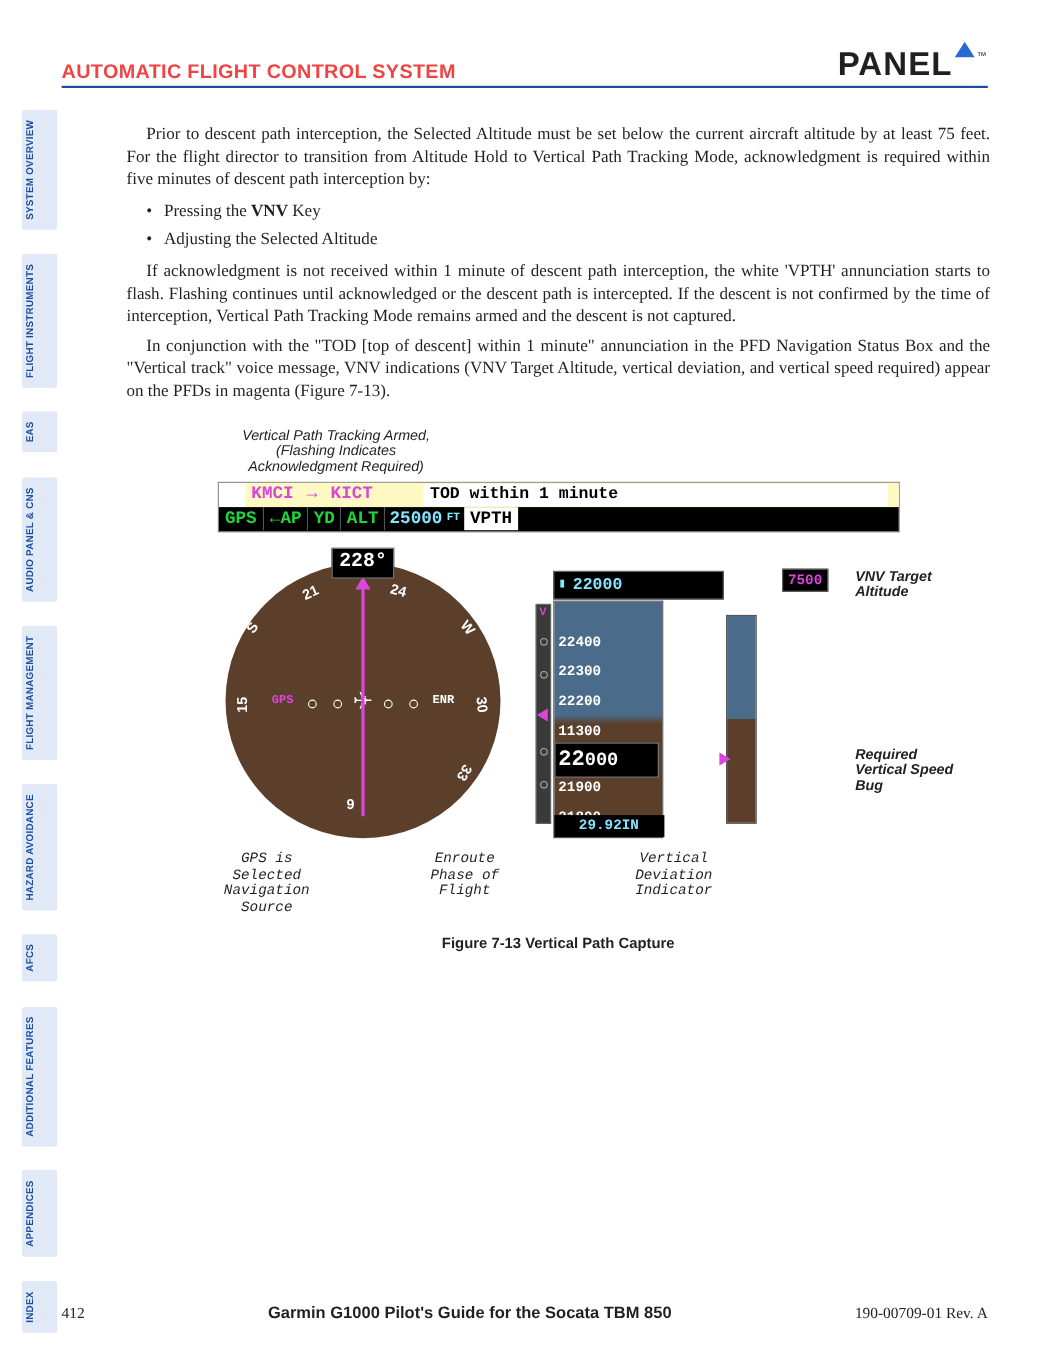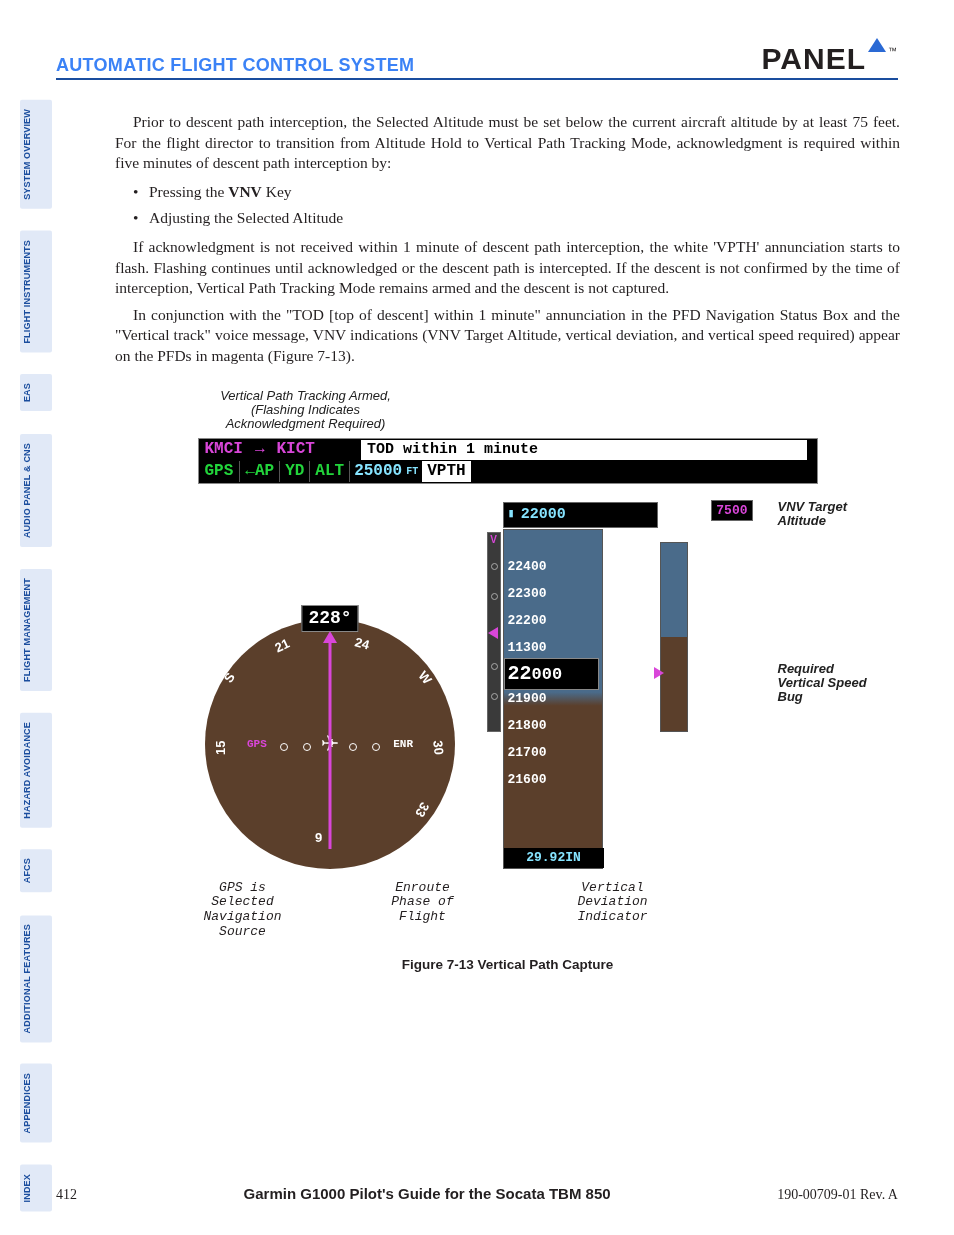--- a/index.html
+++ b/index.html
@@ -18,21 +18,21 @@
     right: 56px;
     display: flex;
     justify-content: space-between;
     align-items: flex-end;
     border-bottom: 2px solid #1a4d9e;
     padding-bottom: 2px;
   }
   .section-title {
     font-family: Arial, Helvetica, sans-serif;
     font-weight: 800;
-    color: #3b82f6;
+    color: #ef4444;
     font-size: 18px;
     letter-spacing: 0.3px;
   }
   .logo {
     font-family: Arial, Helvetica, sans-serif;
     font-weight: 700;
     font-size: 30px;
     letter-spacing: 1px;
     color: #231f20;
     display: flex;
@@ -91,21 +91,21 @@
   .callouts-top { display: flex; font-family: Arial, sans-serif; font-style: italic; font-size: 13px; text-align: center; line-height: 1.1; color:#222; }
   .ct1 { width: 260px; margin-left: 148px; }
   .ct2 { width: 200px; margin-left: 8px;}
   .pfd-bar {
     margin-top: 6px;
     border: 1px solid #888;
     font-family: 'Courier New', monospace;
     font-weight: 700;
   }
   .bar-row { display: flex; height: 22px; align-items: center; }
-  .r1 { background: #000000; }
+  .r1 { background: #fef9c3; margin-left: 24px; }
   .r1 .route { color: #d946d9; padding: 0 6px; font-size: 16px; }
   .r1 .arrow { color: #d946d9; }
   .r1 .spacer { flex: 0 0 40px; }
   .r1 .tod { background: #fff; color: #000; flex: 1; padding: 0 6px; font-size: 15px; }
   .r1 .pad { background: #000; width: 10px;}
   .r2 { background: #000; }
   .gps { color: #22d43b; padding: 0 6px; font-size: 16px; }
   .ap { color: #22d43b; border-left:1px solid #555; border-right:1px solid #555; padding: 0 5px; font-size: 16px;}
   .yd { color: #22d43b; padding: 0 5px; border-right:1px solid #555; font-size: 16px;}
   .alt { color: #22d43b; padding: 0 5px; border-right:1px solid #555; font-size:16px;}
@@ -118,21 +118,21 @@
   .heading-box { position:absolute; top:-4px; left:50%; transform:translateX(-50%); background:#000; color:#fff; font-family:'Courier New',monospace; font-weight:700; font-size:18px; padding:1px 6px; border:1px solid #888; z-index:5;}
   .hsi { width:250px; height:250px; border-radius:50%; background:#5b3f2b; position:relative; margin:10px auto 0; overflow:hidden;}
   .plane { position:absolute; top:50%; left:50%; transform:translate(-50%,-50%); color:#fff; font-size:22px;}
   .hsi-label { position:absolute; color:#d946d9; font-family:'Courier New',monospace; font-size:11px; font-weight:700;}
   .hsi-gps { top:118px; left:42px;}
   .hsi-enr { top:118px; right:42px; color:#fff;}
   .compass-num { position:absolute; color:#fff; font-family:Arial; font-size:13px; font-weight:700;}
   .tape-wrap { width:155px; position:relative; margin-left:20px;}
   .alt-sel { background:#000; color:#86e4ff; font-family:'Courier New',monospace; font-weight:700; font-size:15px; padding:2px 4px; display:flex; align-items:center; gap:6px; border:1px solid #666;}
   .alt-sel-bug { color:#86e4ff; font-size:12px;}
-  .tape { background: linear-gradient(#4a6b8a 48%, #5b3f2b 52%); width:100px; height:340px; position:relative; border:1px solid #555; margin-top:1px;}
+  .tape { background: linear-gradient(#4a6b8a 48%, #5b3f2b 52%); width:100px; height:216px; position:relative; border:1px solid #555; margin-top:1px;}
   .tape-tick { position:absolute; left:4px; color:#fff; font-family:'Courier New',monospace; font-size:13px; font-weight:700;}
   .tape-cur { position:absolute; left:0; background:#000; color:#fff; font-family:'Courier New',monospace; font-weight:700; font-size:17px; padding:2px 3px; border:1px solid #888; top:128px; width:95px;}
   .tape-cur .big { font-size:20px;}
   .baro { position:absolute; bottom:0; left:0; width:100px; background:#000; color:#86e4ff; font-family:'Courier New',monospace; font-size:13px; font-weight:700; text-align:center; padding:1px 0;}
   .vdi-strip { position:absolute; left:-16px; top:30px; width:14px; height:200px; background:#3a3a3a; border:1px solid #666;}
   .vdi-v { color:#d946d9; font-size:10px; font-weight:700; text-align:center; font-family:Arial;}
   .vsi-strip { position:absolute; right:-42px; top:10px; width:40px; height:250px;}
   .vsi-bg { position:absolute; left:0; top:30px; width:28px; height:190px; background:linear-gradient(#4a6b8a 50%, #5b3f2b 50%); border:1px solid #555;}
   .vsi-num { position:absolute; right:3px; color:#fff; font-family:'Courier New',monospace; font-size:12px; font-weight:700;}
   .vnv-tgt { position:absolute; right:-95px; top:-2px; background:#000; color:#d946d9; font-family:'Courier New',monospace; font-size:13px; font-weight:700; padding:1px 4px; border:1px solid #666;}

